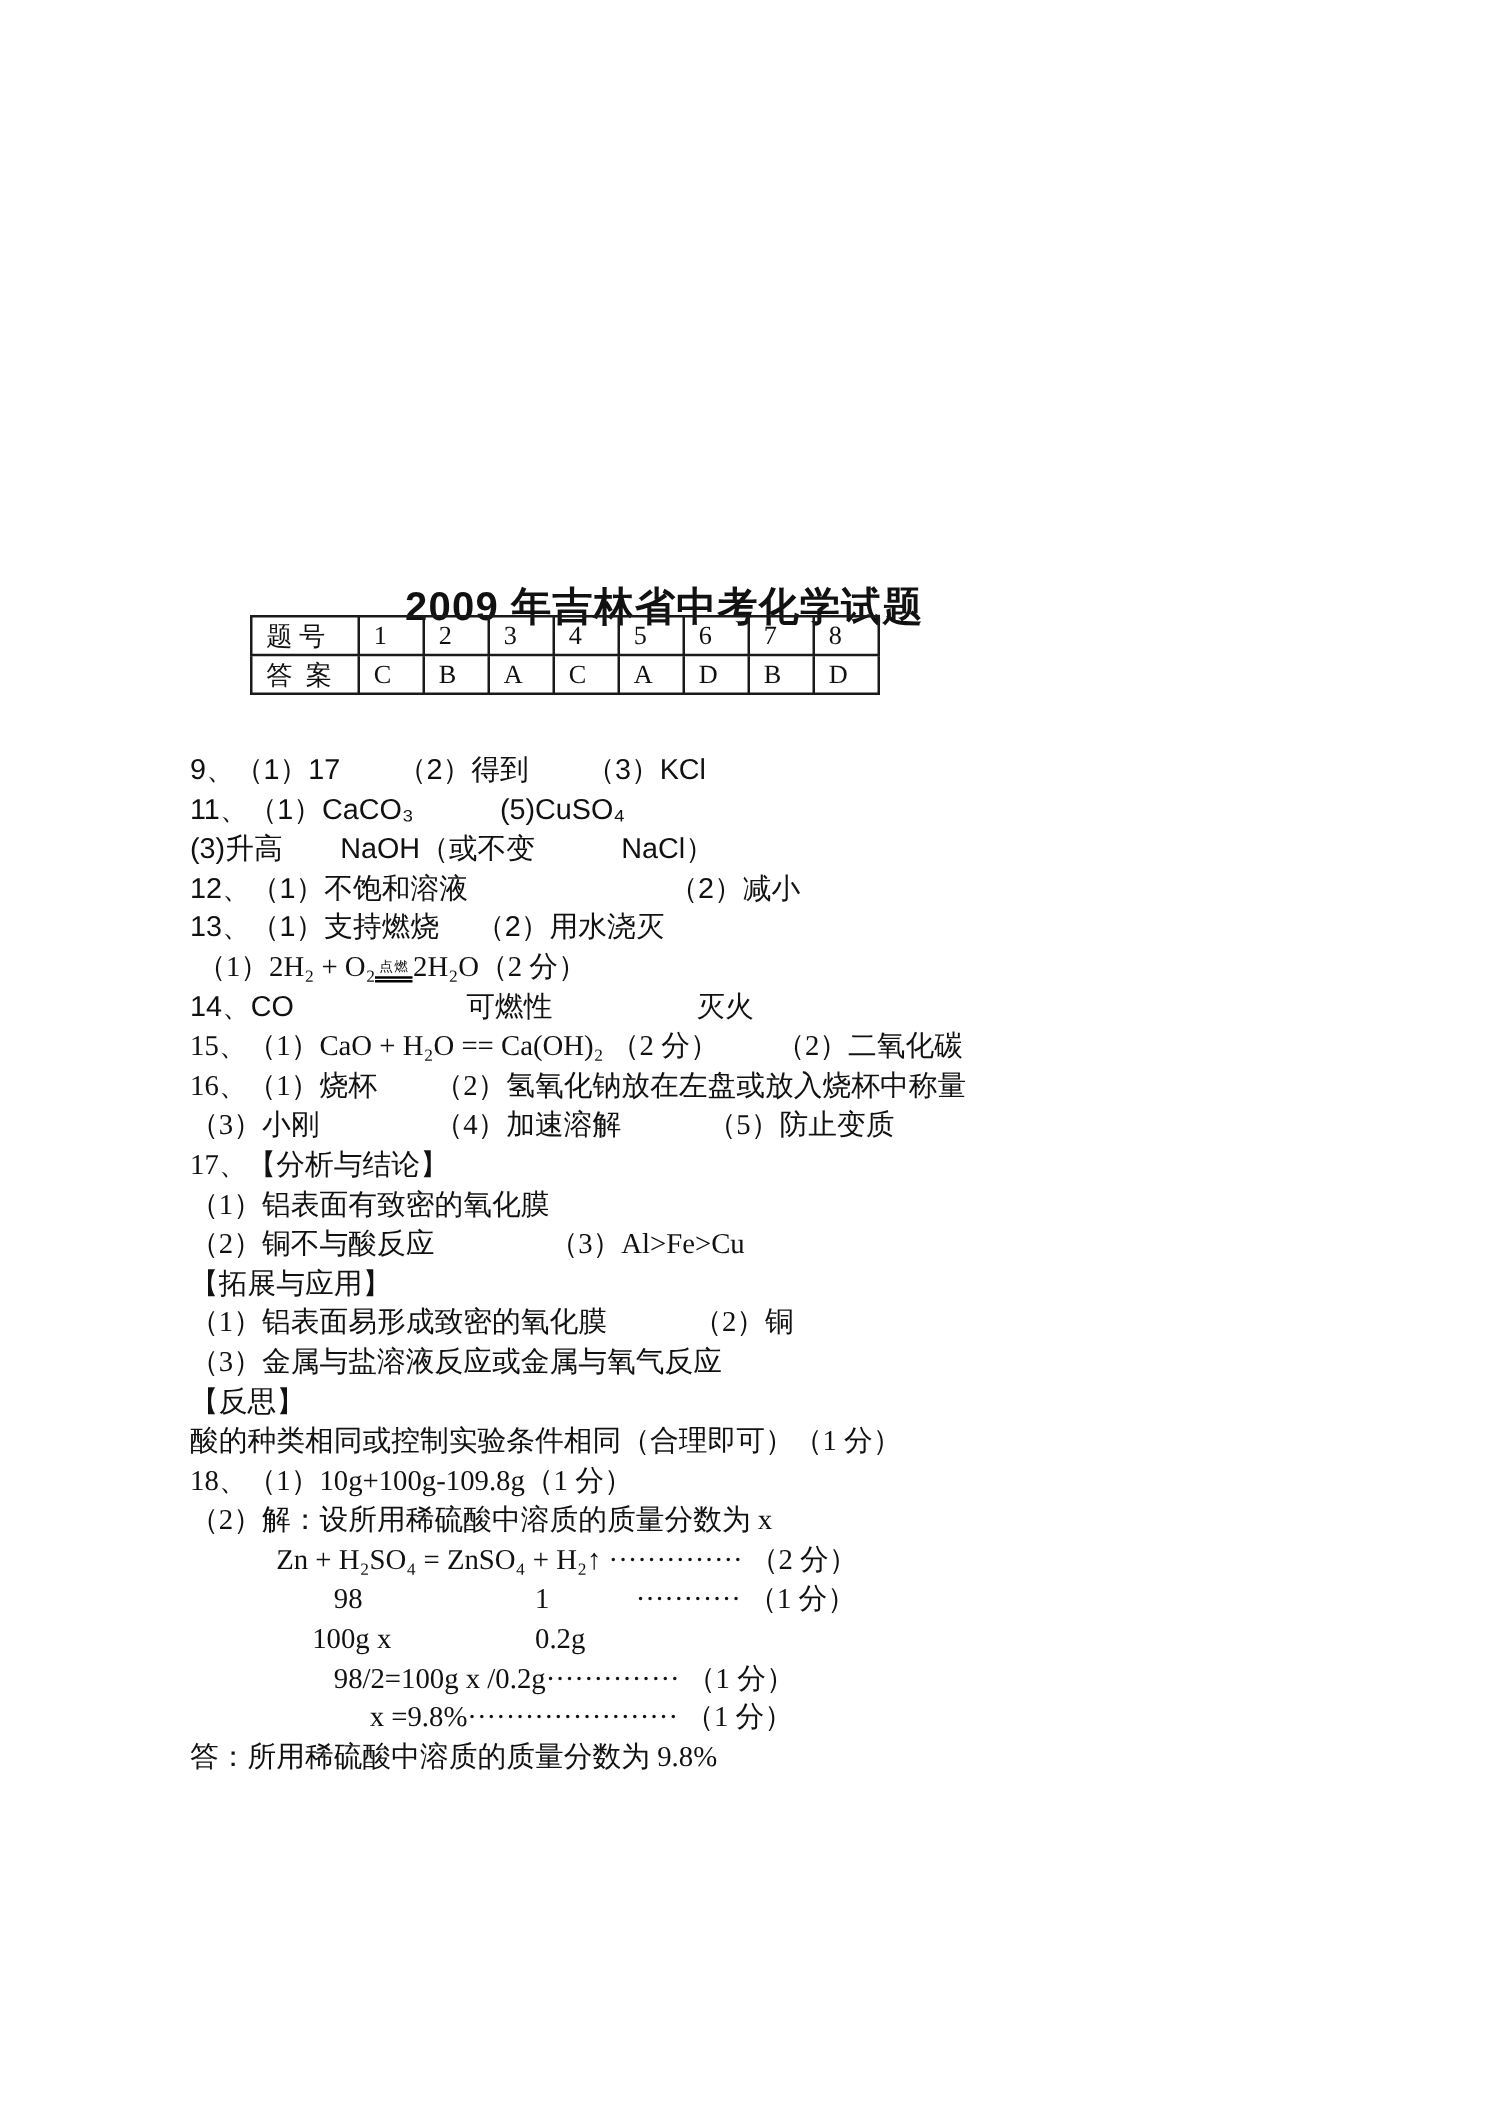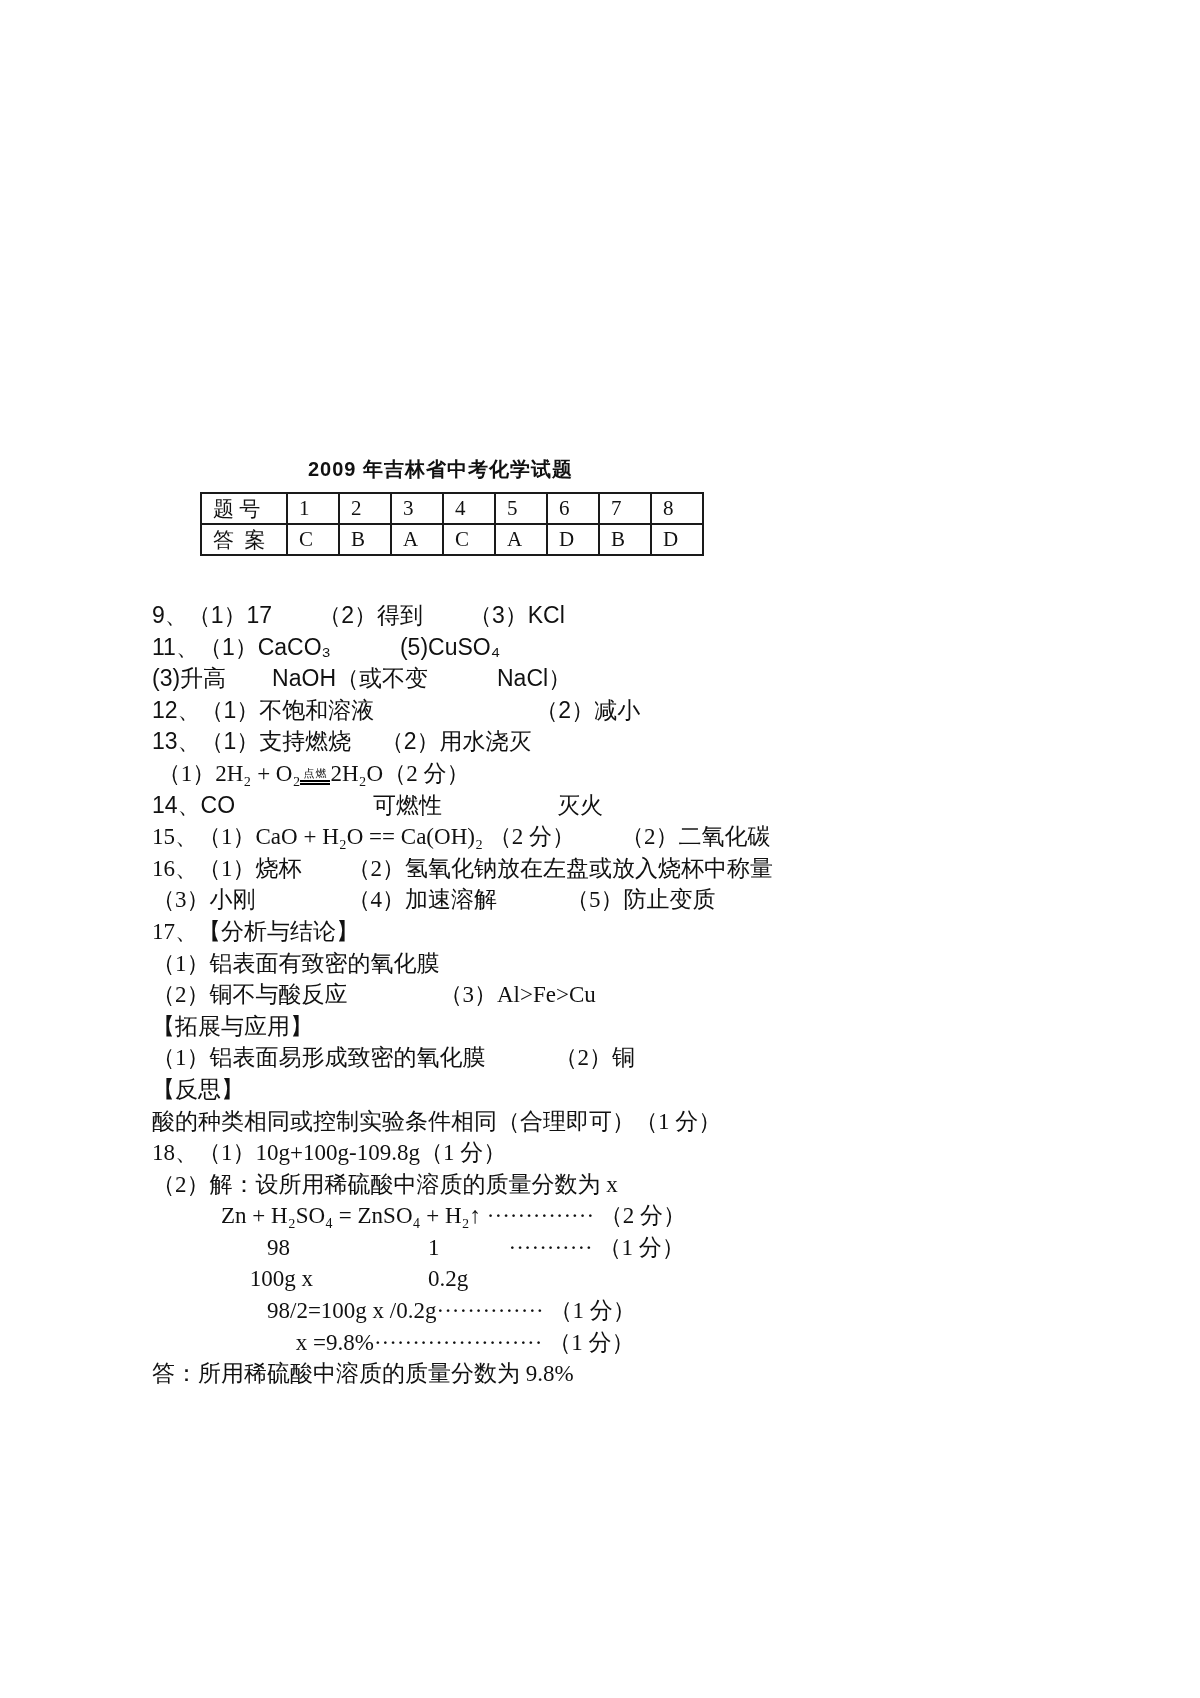--- a/index.html
+++ b/index.html
@@ -8,24 +8,24 @@
     width: 1200px;
     height: 1698px;
     background: #ffffff;
     color: #111111;
     overflow: hidden;
   }
   .title {
     position: absolute;
     left: 308px;
     top: 452px;
-    margin: 0;
+    margin: 16px;
     font-family: "Liberation Sans", "DejaVu Sans", sans-serif;
     font-weight: bold;
-    font-size: 20px;
+    font-size: 32px;
     line-height: 34px;
     letter-spacing: 1px;
     white-space: pre;
   }
   table.answers {
     position: absolute;
     left: 200px;
     top: 492px;
     border-collapse: collapse;
     table-layout: fixed;
@@ -113,20 +113,21 @@
       <div class="line serif"><span> （1）2H₂ + O₂</span><span class="cond">点燃</span><span>2H₂O（2 分）</span></div>
       <div class="line sans">14、CO　　　　　　可燃性　　　　　灭火</div>
       <div class="line serif">15、（1）CaO + H₂O == Ca(OH)₂ （2 分）　　（2）二氧化碳</div>
       <div class="line serif">16、（1）烧杯　　（2）氢氧化钠放在左盘或放入烧杯中称量</div>
       <div class="line serif">（3）小刚　　　　（4）加速溶解　　　（5）防止变质</div>
       <div class="line serif">17、【分析与结论】</div>
       <div class="line serif">（1）铝表面有致密的氧化膜</div>
       <div class="line serif">（2）铜不与酸反应　　　　（3）Al&gt;Fe&gt;Cu</div>
       <div class="line serif">【拓展与应用】</div>
       <div class="line serif">（1）铝表面易形成致密的氧化膜　　　（2）铜</div>
+      <div class="line serif">（3）金属与盐溶液反应或金属与氧气反应</div>
       <div class="line serif">【反思】</div>
       <div class="line serif">酸的种类相同或控制实验条件相同（合理即可）（1 分）</div>
       <div class="line serif">18、（1）10g+100g-109.8g（1 分）</div>
       <div class="line serif">（2）解：设所用稀硫酸中溶质的质量分数为 x</div>
       <div class="line serif">　　　Zn + H₂SO₄ = ZnSO₄ + H₂↑ ·············· （2 分）</div>
       <div class="line serif">　　　　　98　　　　　　1　　　··········· （1 分）</div>
       <div class="line serif">　　　　 100g x　　　　　0.2g</div>
       <div class="line serif">　　　　　98/2=100g x /0.2g·············· （1 分）</div>
       <div class="line serif">　　　　　　 x =9.8%······················ （1 分）</div>
       <div class="line serif">答：所用稀硫酸中溶质的质量分数为 9.8%</div>

